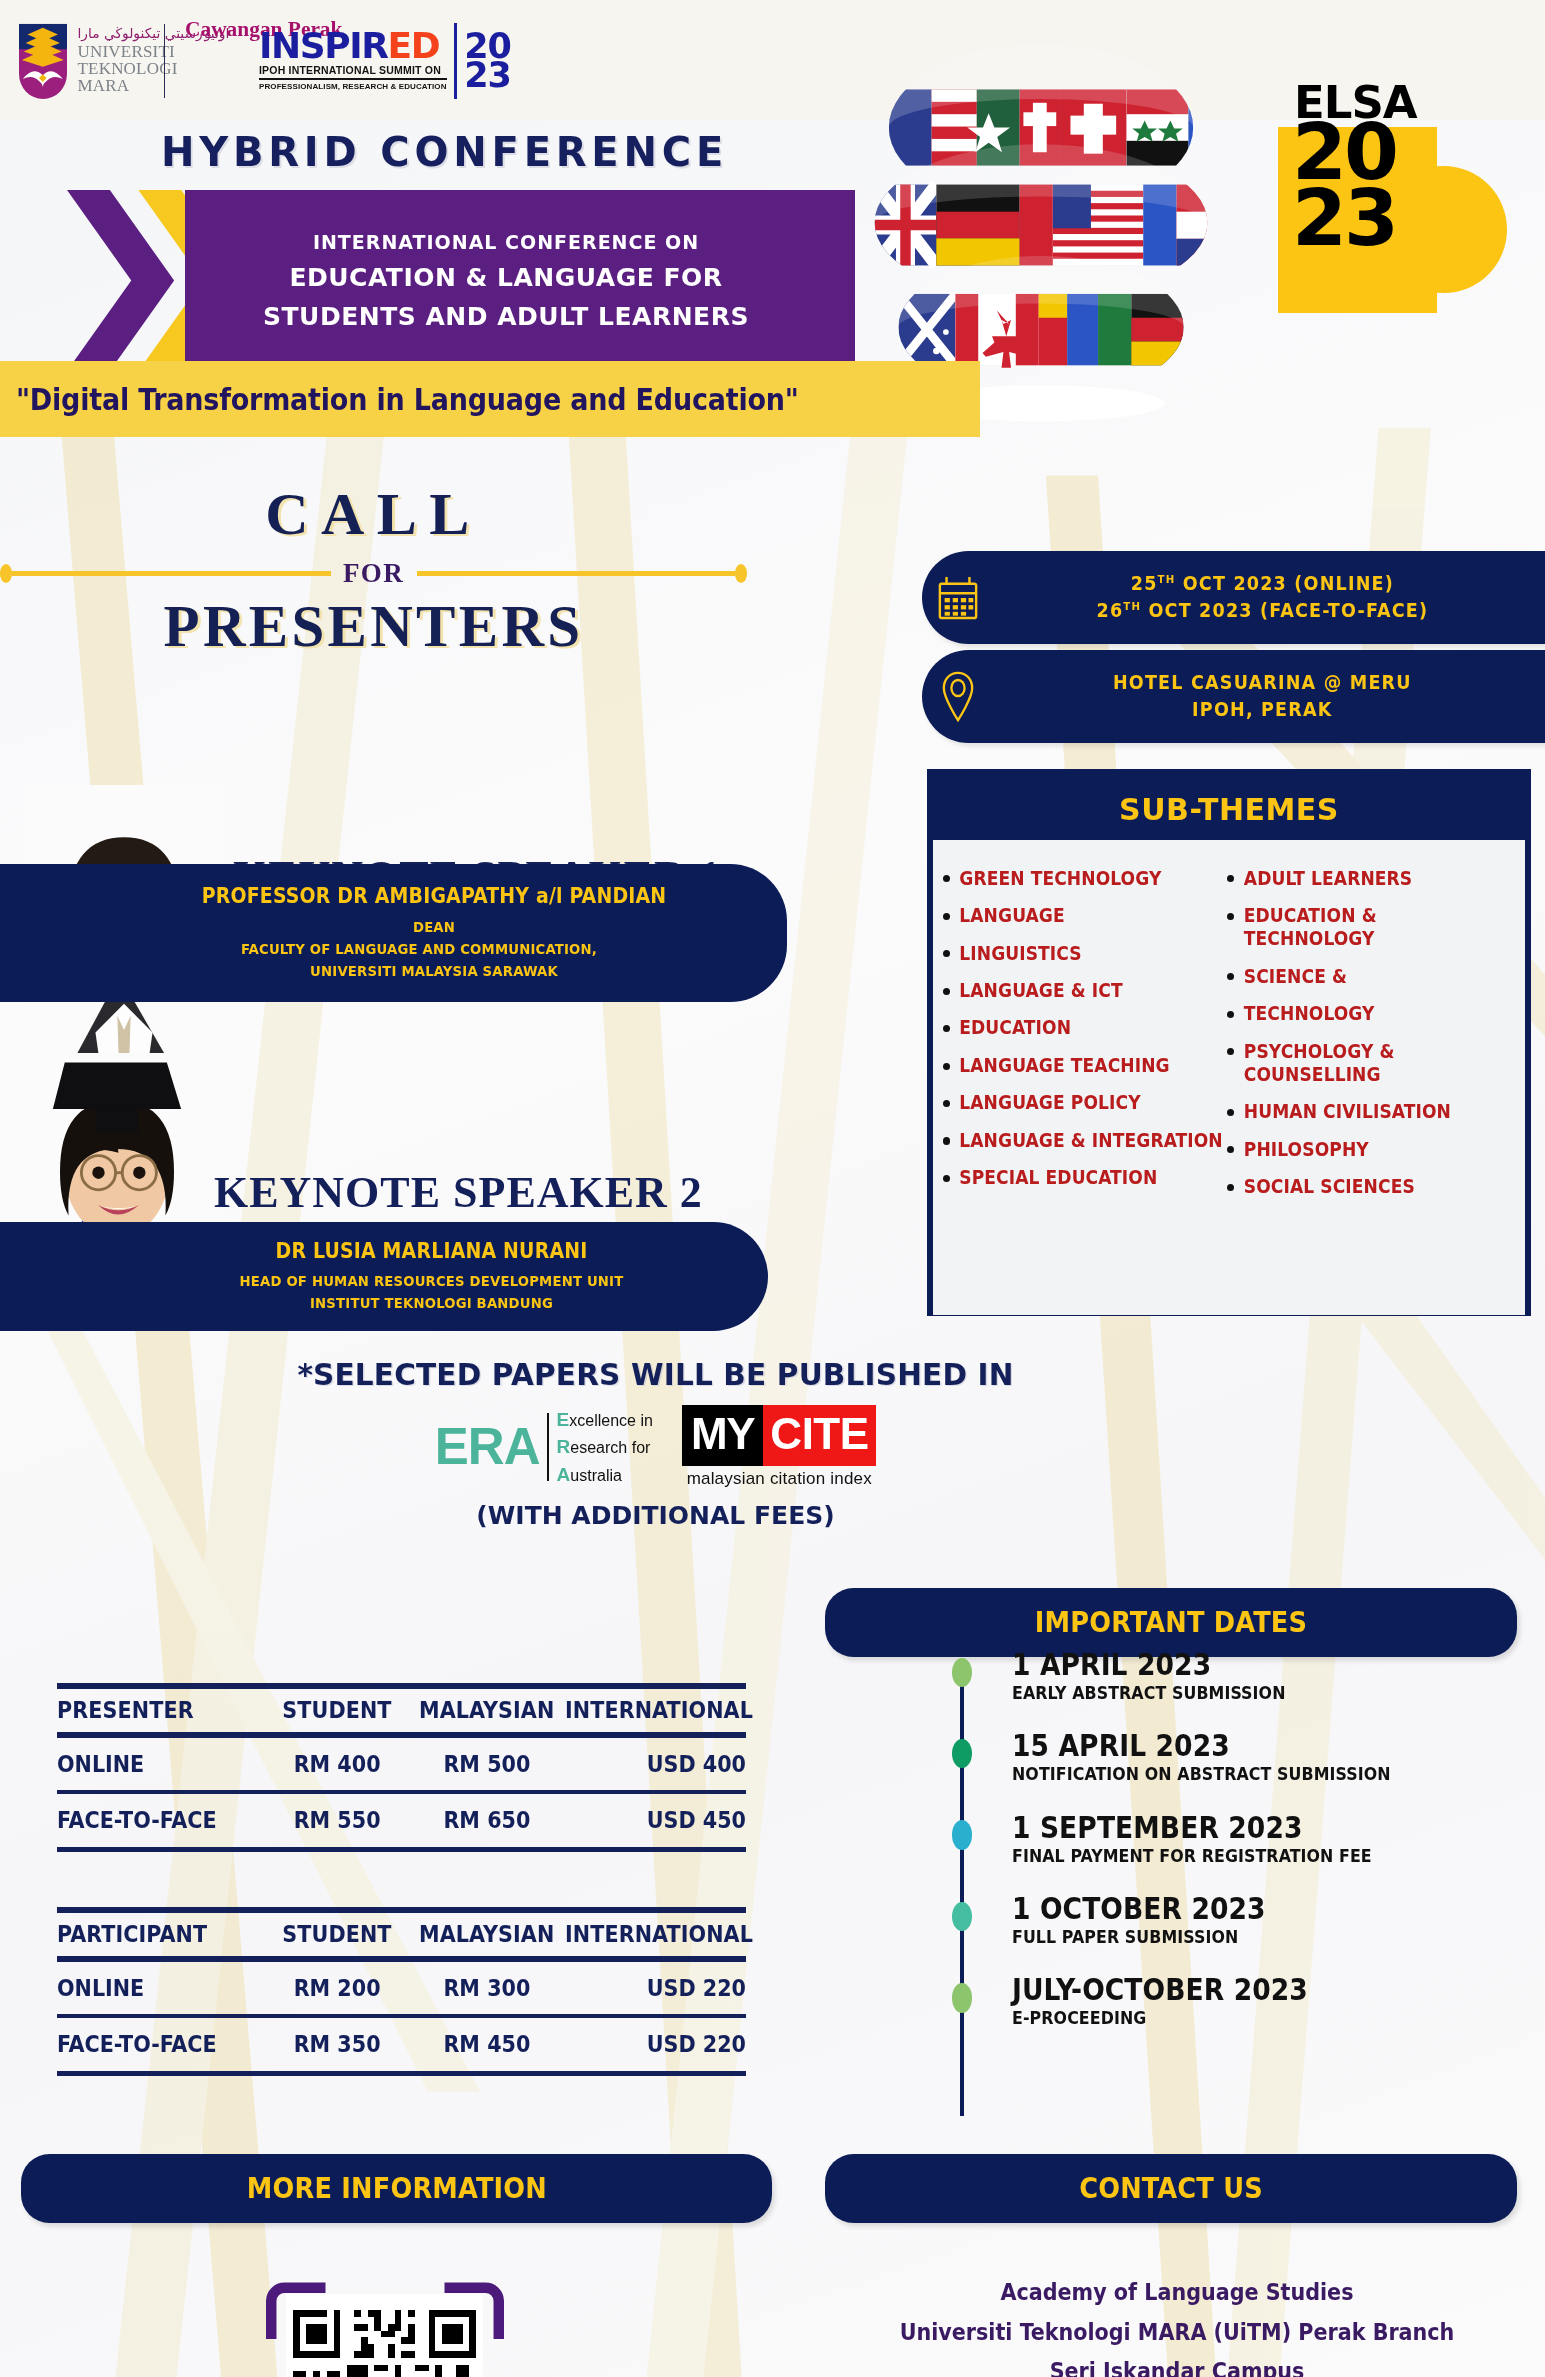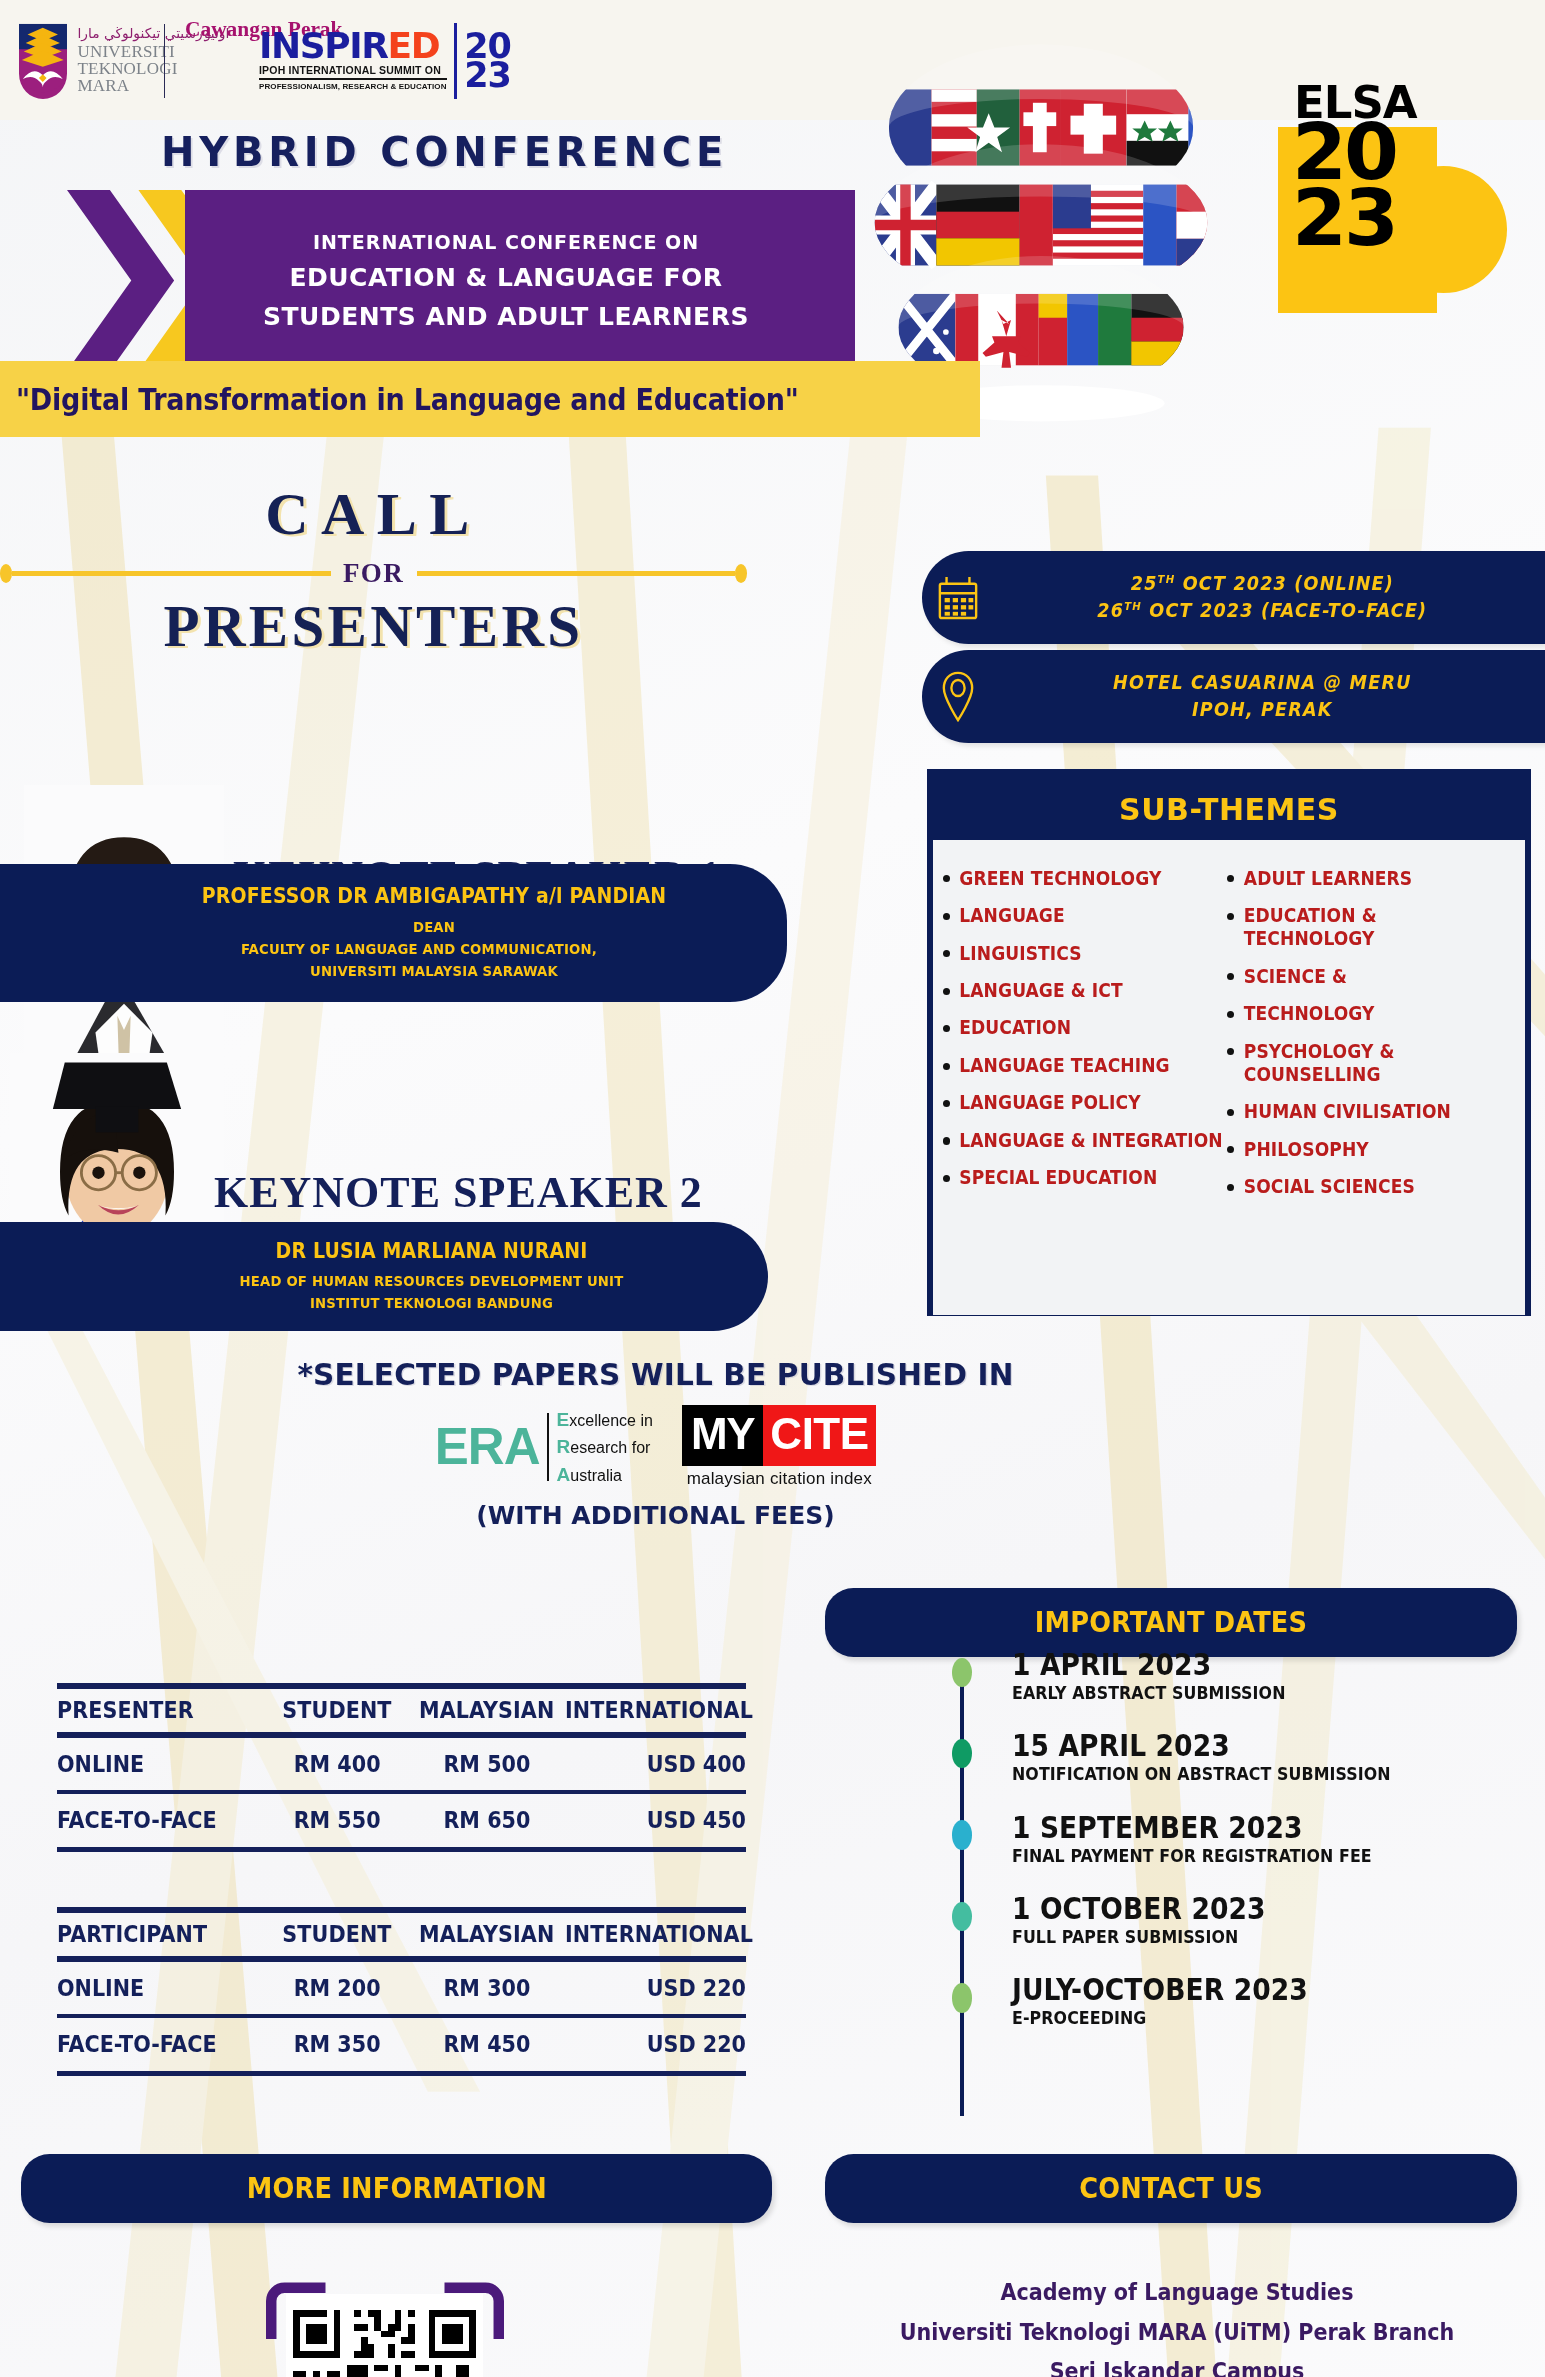--- a/index.html
+++ b/index.html
@@ -96,21 +96,21 @@
   
   .pill{
     position:absolute; background:#0b1c56; color:#fcc413;
     display:flex; align-items:center;
     font-family:"DejaVu Sans Condensed","DejaVu Sans", sans-serif; font-weight:bold;
     box-shadow:2.9px 3.3px 4.8px rgba(0,0,0,.10);
   }
   .pill-date{ left:922px; top:551px; width:623px; height:93px; border-radius:48px 0 0 48px; }
   .pill-venue{ left:922px; top:650px; width:623px; height:93px; border-radius:48px 0 0 48px; }
   .pill-ico{ width:71px; display:flex; justify-content:center; align-items:center; }
-  .pill-body{ flex:1; text-align:center; font-size:19.5px; letter-spacing:1.2px; line-height:1.38; padding-right:13.3px;font-style:italic;}
+  .pill-body{ flex:1; text-align:center; font-size:19.5px; letter-spacing:1.2px; line-height:1.38; padding-right:13.3px;}
   .pill-body sup{ font-size:.58em; }
 
   
   .subthemes{ position:absolute; left:927px; top:769px; width:604px; height:547px;
      background:#0b1c56; padding:6.2px; }
   .st-title{ color:#fcc413; text-align:center; font-family:"DejaVu Sans",sans-serif;
      font-weight:900; font-size:30px; letter-spacing:0.5px; padding:17px 0 12.4px;}
   .st-inner{ background:#f2f3f5; height:475px; padding:27px 16px 9.5px 9.5px;
      display:flex; gap:2.9px; }
   .st-col{ flex:1; }

